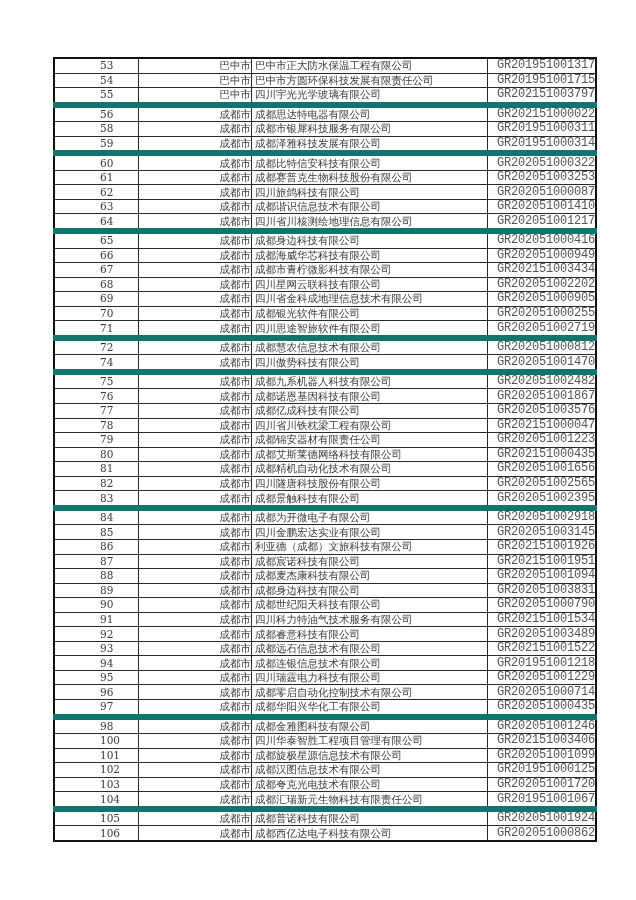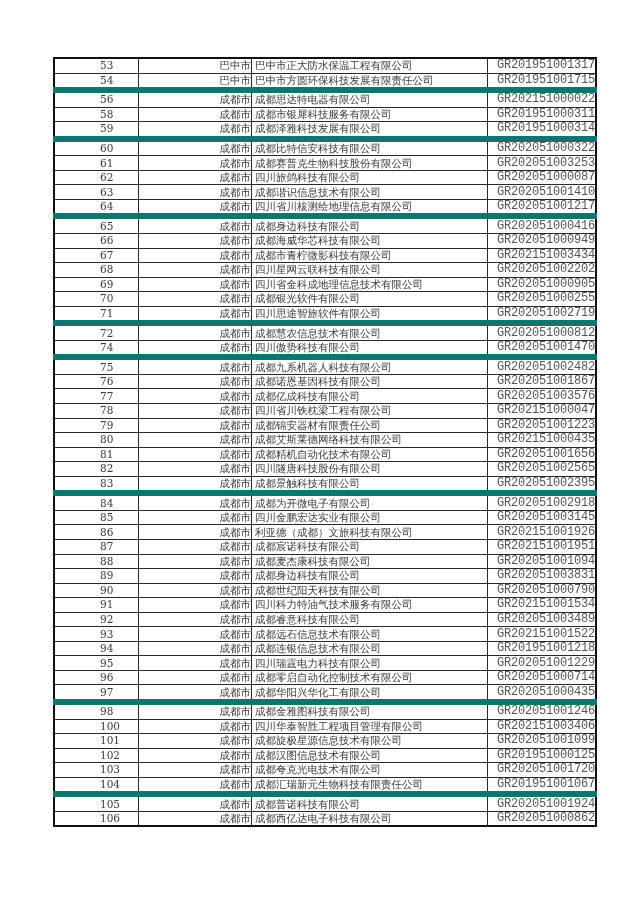--- a/index.html
+++ b/index.html
@@ -27,20 +27,26 @@
           <td class="city">巴中市</td>
           <td class="name">巴中市正大防水保温工程有限公司</td>
           <td class="code">GR201951001317</td>
         </tr>
         <tr>
           <td class="no">54</td>
           <td class="city">巴中市</td>
           <td class="name">巴中市方圆环保科技发展有限责任公司</td>
           <td class="code">GR201951001715</td>
         </tr>
+        <tr>
+          <td class="no">55</td>
+          <td class="city">巴中市</td>
+          <td class="name">四川宇光光学玻璃有限公司</td>
+          <td class="code">GR202151003797</td>
+        </tr>
         <tr class="thick">
           <td class="no">56</td>
           <td class="city">成都市</td>
           <td class="name">成都思达特电器有限公司</td>
           <td class="code">GR202151000022</td>
         </tr>
         <tr>
           <td class="no">58</td>
           <td class="city">成都市</td>
           <td class="name">成都市银犀科技服务有限公司</td>

